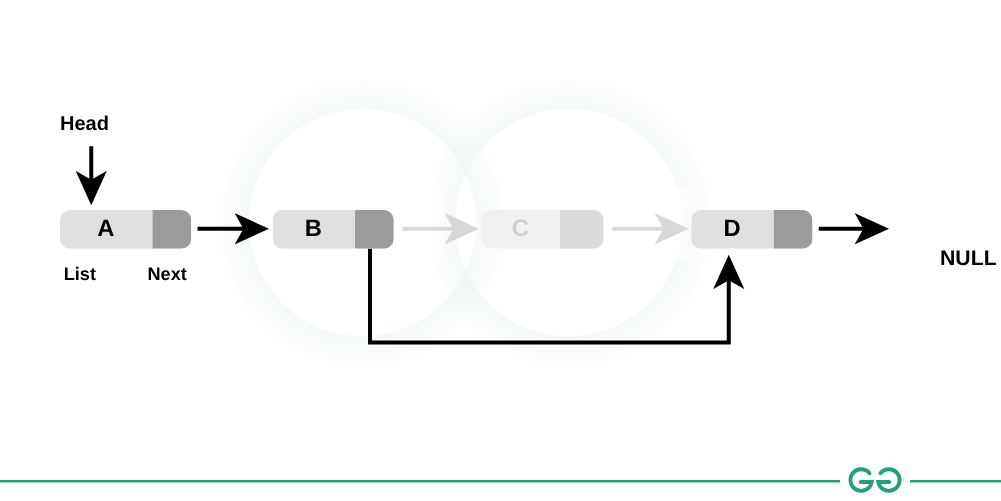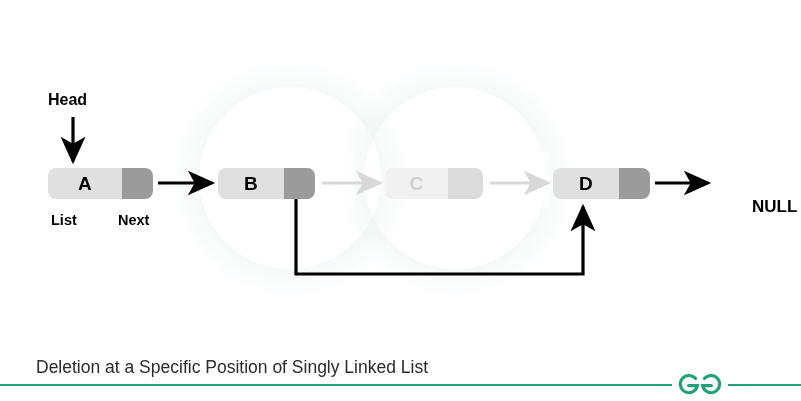--- a/index.html
+++ b/index.html
@@ -184,21 +184,20 @@
 
     <div class="node active" style="left:553px; top:168px; width:97px;">
       <div class="data-cell" style="width:66px;">D</div>
       <div class="next-cell"></div>
     </div>
 
     <div class="label null-label" style="left:752px; top:173px;margin-top:24px;">NULL</div>
 
   </div>
 
-  <div class="caption">Deletion at a Specific Position of Singly Linked List</div>
 
   <div class="footer-rule-left"></div>
   <div class="footer-rule-right"></div>
 
   <svg class="logo" viewBox="0 0 48 28" xmlns="http://www.w3.org/2000/svg">
     <g fill="none" stroke="#21a179" stroke-width="3.1" stroke-linecap="round">
       <path d="M19.6 10.6 A8.6 8.6 0 1 0 21.4 17.6 L12.6 17.6"></path>
       <path d="M28.4 10.6 A8.6 8.6 0 1 1 26.6 17.6 L35.4 17.6"></path>
     </g>
   </svg>

